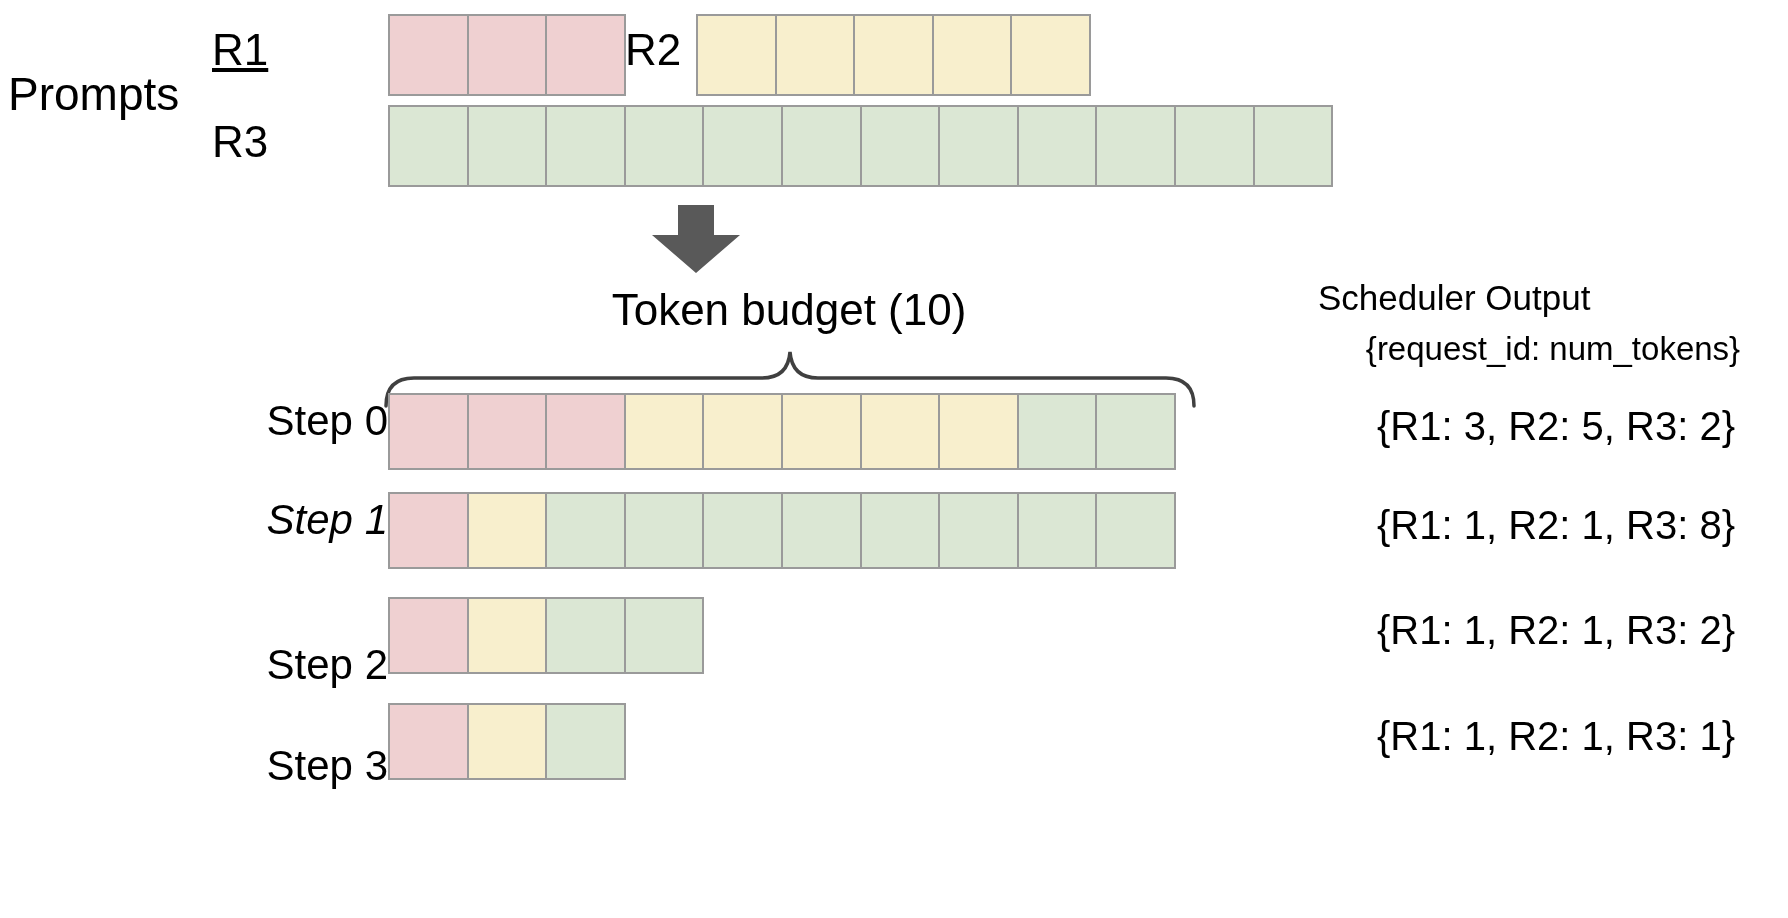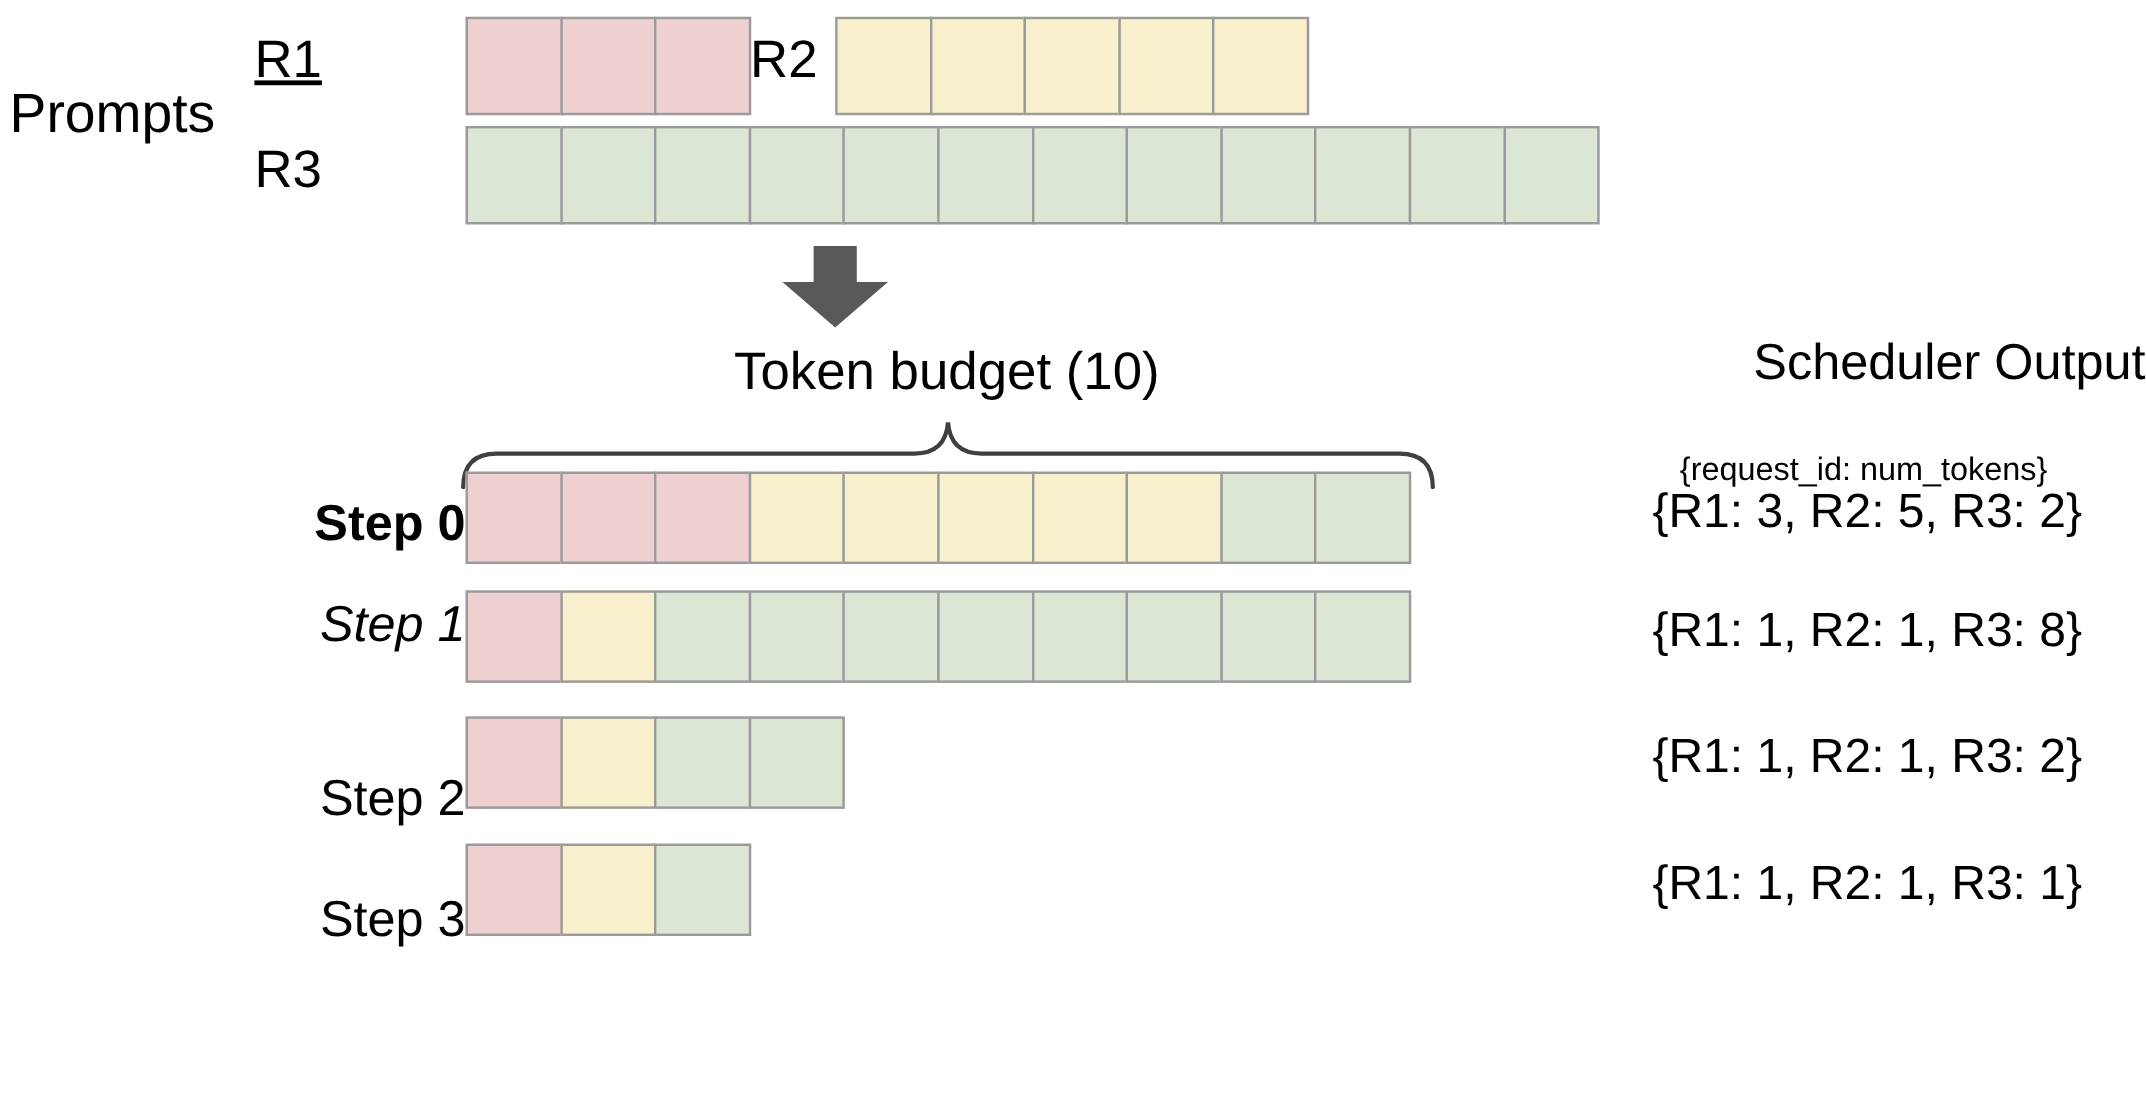--- a/index.html
+++ b/index.html
@@ -33,26 +33,26 @@
   .lbl-r3 { font-size:44px; left:212px; top:120px; }
 
   .lbl-step { font-size:42px; position:absolute; white-space:nowrap; text-align:right; width:210px; left:178px; }
 
   .lbl-budget {
     position:absolute; font-size:44px; white-space:nowrap;
     left:388px; width:802px; text-align:center; top:285px;
   }
 
   .lbl-sched-title {
-    position:absolute; font-size:42px; white-space:nowrap;
-    left:1318px; width:470px; text-align:right; top:278px;
+    position:absolute; font-size:35px; white-space:nowrap;
+    left:1318px; width:470px; text-align:left; top:278px;
   }
   .lbl-sched-sub {
-    position:absolute; font-size:27px; white-space:nowrap;
-    left:1318px; width:470px; text-align:center; top:330px;margin-top:46px;
+    position:absolute; font-size:33px; white-space:nowrap;
+    left:1318px; width:470px; text-align:center; top:330px;
   }
   .out-row {
     position:absolute; font-size:40px; white-space:nowrap;
     left:1318px; width:476px; text-align:center;
   }
 
   .arrow-wrap { position:absolute; left:636px; top:205px; width:120px; height:70px; }
   .brace-wrap { position:absolute; left:380px; top:348px; width:820px; height:60px; }
 </style>
 </head>
@@ -101,21 +101,21 @@
   </div>
 
   <div class="lbl-budget">Token budget (10)</div>
 
   <div class="brace-wrap">
     <svg width="820" height="60" viewBox="0 0 820 60" preserveAspectRatio="none">
       <path d="M 6,58 Q 6,30 34,30 L 382,30 Q 408,30 410,4 Q 412,30 438,30 L 786,30 Q 814,30 814,58" fill="none" stroke="#404040" stroke-width="3.5" stroke-linecap="round"></path>
     </svg>
   </div>
 
-  <div class="lbl-step" id="steplbl-0" style="top: 412px; font-weight: bold;">Step 0</div>
+  <div class="lbl-step" id="steplbl-0" style="top: 397px;">Step 0</div>
   <div class="tokrow" id="steprow-0" style="left: 388px; top: 393px; width: 806px; height: 77px;">
       <div class="cell c-pink" style="width: 80.6px; height: 77px;"></div>
       <div class="cell c-pink" style="width: 80.6px; height: 77px;"></div>
       <div class="cell c-pink" style="width: 80.6px; height: 77px;"></div>
       <div class="cell c-yellow" style="width: 80.6px; height: 77px;"></div>
       <div class="cell c-yellow" style="width: 80.6px; height: 77px;"></div>
       <div class="cell c-yellow" style="width: 80.6px; height: 77px;"></div>
       <div class="cell c-yellow" style="width: 80.6px; height: 77px;"></div>
       <div class="cell c-yellow" style="width: 80.6px; height: 77px;"></div>
       <div class="cell c-green" style="width: 80.6px; height: 77px;"></div>

